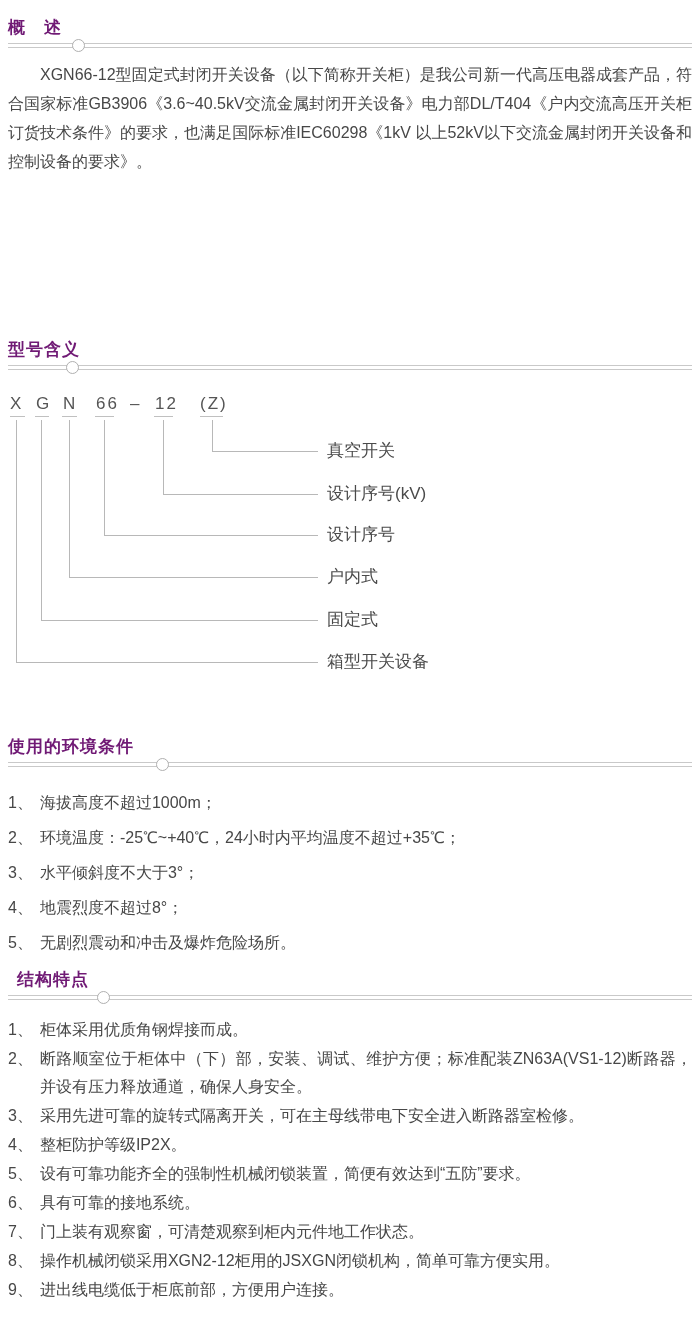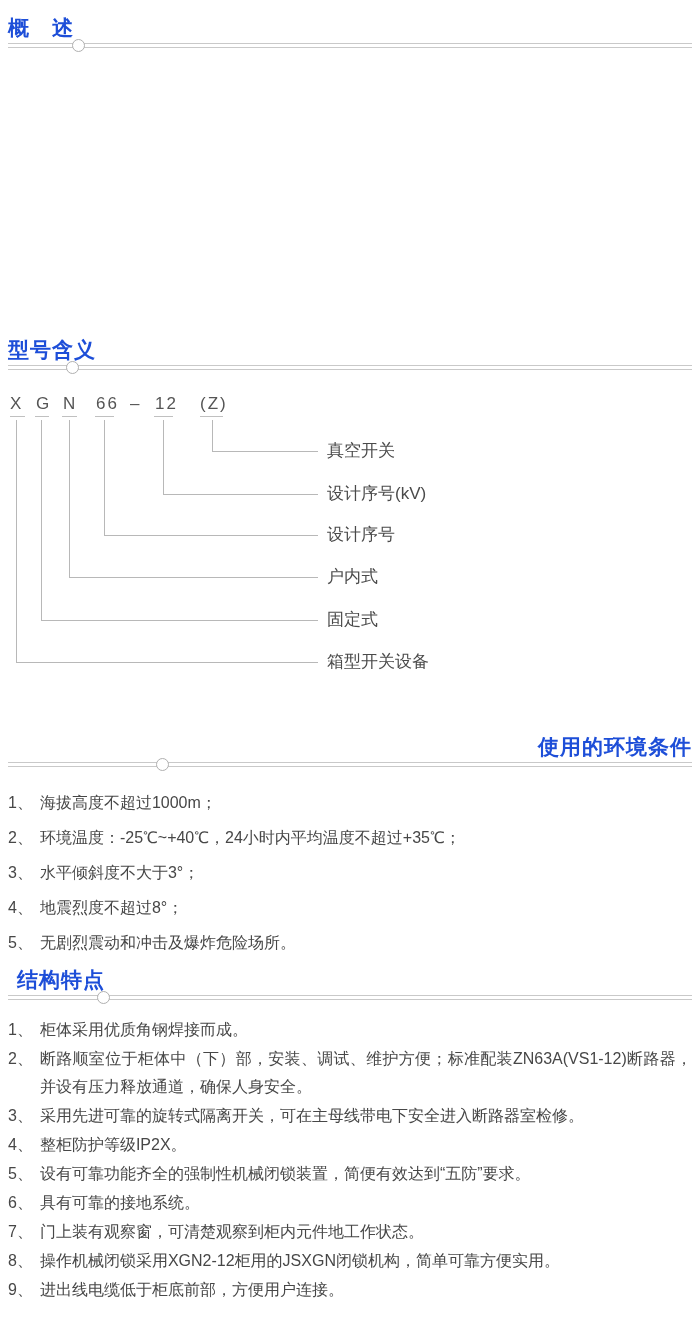--- a/index.html
+++ b/index.html
@@ -3,21 +3,21 @@
 <meta charset="utf-8">
 <style>
   html, body { margin:0; padding:0; background:#ffffff; }
   body {
     width:700px; height:1332px; box-sizing:border-box;
     padding:15px 8px 0 8px; overflow:hidden;
     font-family:"Liberation Sans", sans-serif;
     color:#474747;
   }
   .section-title {
-    margin:0; color:#1d4ed8; font-size:21px; font-weight:bold; line-height:25px;
+    margin:0; color:#701a75; font-size:17px; font-weight:bold; line-height:25px;
     letter-spacing:1px;
   }
   .divider {
     position:relative; height:3px; margin-top:3px;
     border-top:1px solid #c9c9c9; border-bottom:1px solid #c9c9c9;
   }
   .knob {
     position:absolute; top:-5px; width:11px; height:11px;
     background:#ffffff; border:1px solid #b0b0b0; border-radius:50%;
   }
@@ -39,31 +39,32 @@
   .plist { list-style:none; margin:0; padding:0; }
   .plist li { display:flex; font-size:16px; }
   .env-list { margin-top:23px; }
   .env-list li { line-height:26px; margin-bottom:9px; }
   .feat-list { margin-top:16px; }
   .feat-list li { line-height:28px; margin-bottom:1px; }
   .li-num { flex:0 0 auto; margin-right:7px; }
   .li-text { flex:1 1 auto; text-align:justify; }
 
   .mt-model { margin-top:16px; }
-  .mt-env { margin-top:60px;text-align:right; }
+  .mt-env { margin-top:60px; }
   .mt-feat { margin-top:11px;margin-left:9px; }
 </style>
 </head>
 <body>
 
 <h2 class="section-title">概　述</h2>
 <div class="divider">
   <span class="knob" style="left:64px;"></span>
 </div>
 <div class="overview-text">
+  <p class="para">XGN66-12型固定式封闭开关设备（以下简称开关柜）是我公司新一代高压电器成套产品，符合国家标准GB3906《3.6~40.5kV交流金属封闭开关设备》电力部DL/T404《户内交流高压开关柜订货技术条件》的要求，也满足国际标准IEC60298《1kV 以上52kV以下交流金属封闭开关设备和控制设备的要求》。</p>
 </div>
 
 <h2 class="section-title mt-model">型号含义</h2>
 <div class="divider">
   <span class="knob" style="left:58px;"></span>
 </div>
 
 <div class="diagram">
 
   <span class="code-part" style="left:2px;">X</span>

